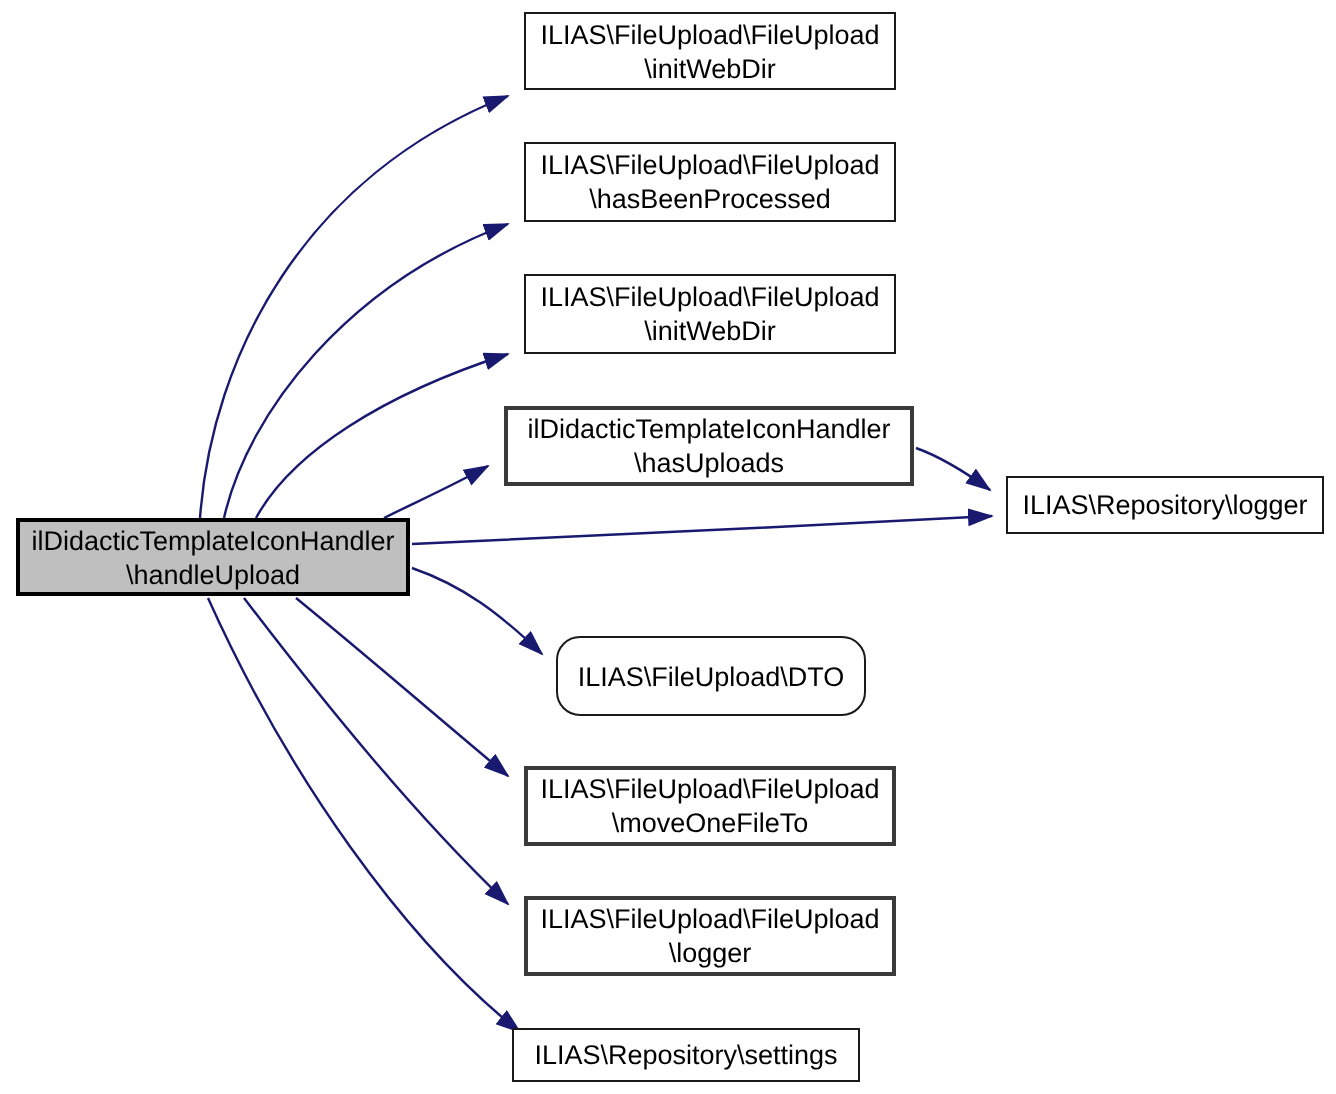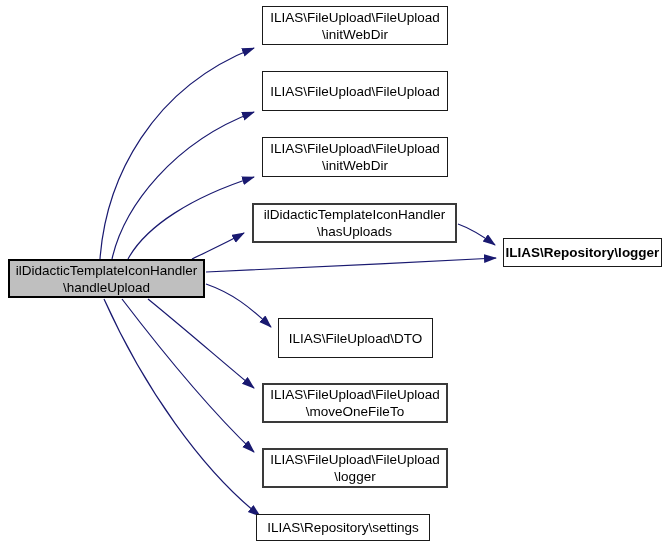--- a/index.html
+++ b/index.html
@@ -67,37 +67,38 @@
     <span>\handleUpload</span>
   </div>
 
   <div class="node" style="left:262px; top:6px; width:186px; height:39px;">
     <span>ILIAS\FileUpload\FileUpload</span>
     <span>\initWebDir</span>
   </div>
 
   <div class="node" style="left:262px; top:71px; width:186px; height:40px;">
     <span>ILIAS\FileUpload\FileUpload</span>
+    <span>\hasBeenProcessed</span>
   </div>
 
   <div class="node" style="left:262px; top:137px; width:186px; height:40px;">
     <span>ILIAS\FileUpload\FileUpload</span>
     <span>\initWebDir</span>
   </div>
 
   <div class="node bold" style="left:252px; top:203px; width:205px; height:40px;">
     <span>ilDidacticTemplateIconHandler</span>
     <span>\hasUploads</span>
   </div>
 
-  <div class="node" style="left:503px; top:238px; width:159px; height:29px;font-weight:bold;">
+  <div class="node" style="left:503px; top:238px; width:159px; height:29px;">
     <span>ILIAS\Repository\logger</span>
   </div>
 
-  <div class="node" style="left:278px; top:318px; width:155px; height:40px;">
+  <div class="node" style="left:278px; top:318px; width:155px; height:40px;border-radius:12px;">
     <span>ILIAS\FileUpload\DTO</span>
   </div>
 
   <div class="node bold" style="left:262px; top:383px; width:186px; height:40px;">
     <span>ILIAS\FileUpload\FileUpload</span>
     <span>\moveOneFileTo</span>
   </div>
 
   <div class="node bold" style="left:262px; top:448px; width:186px; height:40px;">
     <span>ILIAS\FileUpload\FileUpload</span>

